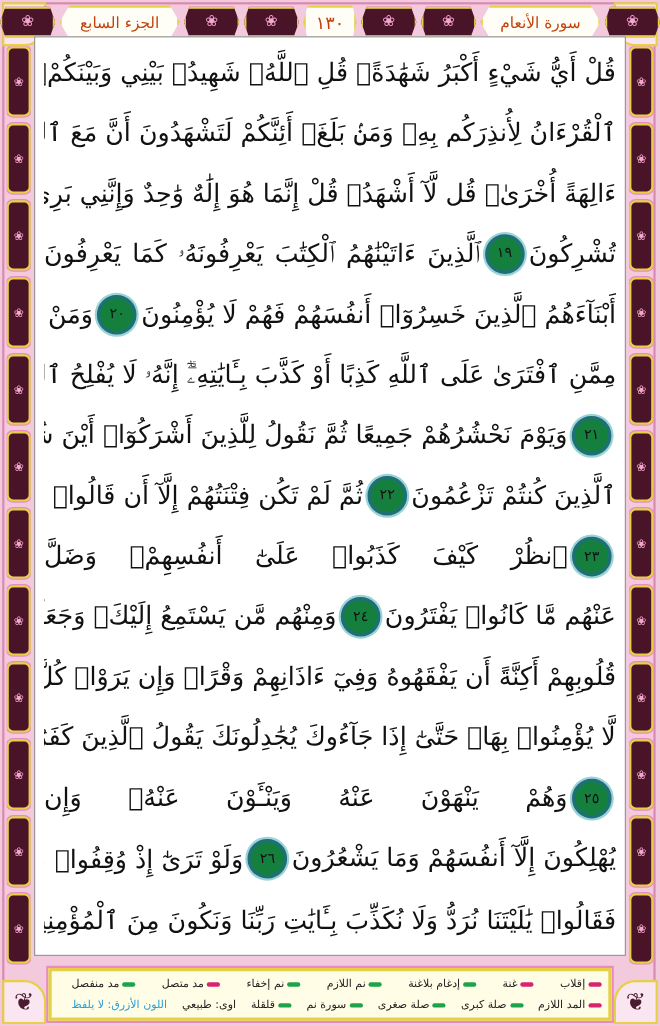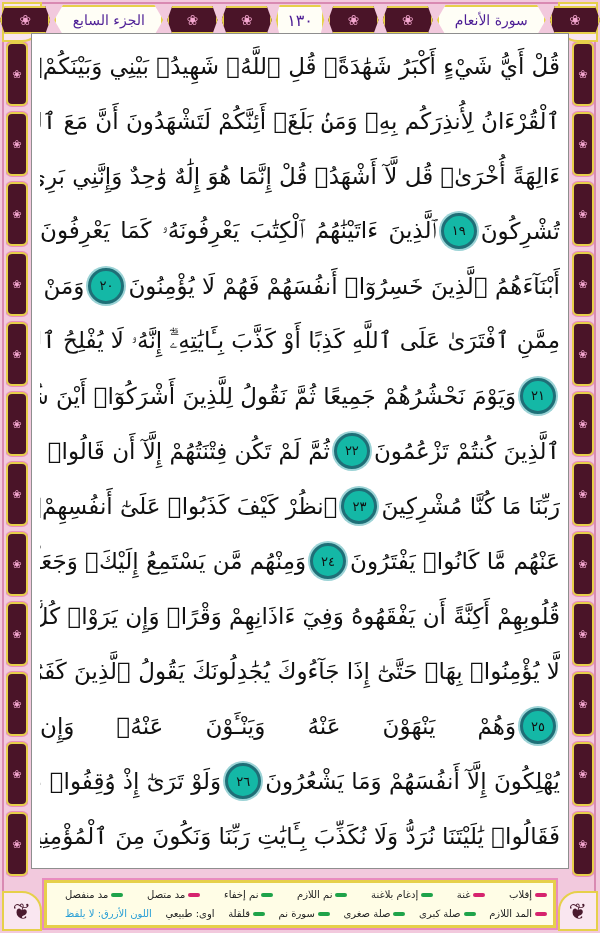--- a/index.html
+++ b/index.html
@@ -8,34 +8,34 @@
   
   .outer{position:absolute;left:2px;top:2px;width:594px;height:927px;border:2px solid #d98ab2;box-sizing:border-box;}
   
   .top-strip{position:absolute;left:0;top:0;width:600px;height:40px;display:flex;align-items:center;justify-content:center;gap:4px;}
   .corner{position:absolute;width:40px;height:40px;background:#f9e6f0;border:2px solid #e6d04a;box-sizing:border-box;display:flex;align-items:center;justify-content:center;color:#4a1a2e;font-size:22px;}
   .corner.tl{left:2px;top:2px;border-radius:0 0 20px 0;}
   .corner.tr{right:2px;top:2px;border-radius:0 0 0 20px;}
   .corner.bl{left:2px;bottom:2px;border-radius:0 20px 0 0;}
   .corner.br{right:2px;bottom:2px;border-radius:20px 0 0 0;}
   .orn{width:52px;height:24px;background:#4a1428;border:2px solid #e6d04a;box-shadow:0 0 0 2px #e88cbf;clip-path:polygon(10% 0,90% 0,100% 50%,90% 100%,10% 100%,0 50%);display:flex;align-items:center;justify-content:center;color:#f4a6cf;font-size:14px;}
-  .label-box{height:26px;background:#fffef6;border:2px solid #e6d04a;box-shadow:0 0 0 2px #e88cbf;clip-path:polygon(8% 0,92% 0,100% 50%,92% 100%,8% 100%,0 50%);display:flex;align-items:center;justify-content:center;color:#4c1d95;font-family:"DejaVu Serif",serif;font-size:14px;direction:rtl;}
+  .label-box{height:26px;background:#fffef6;border:2px solid #e6d04a;box-shadow:0 0 0 2px #e88cbf;clip-path:polygon(8% 0,92% 0,100% 50%,92% 100%,8% 100%,0 50%);display:flex;align-items:center;justify-content:center;color:#c2410c;font-family:"DejaVu Serif",serif;font-size:14px;direction:rtl;}
   .label-box.wide{width:118px;}
   .label-box.num{width:50px;font-size:16px;}
   
   .side{position:absolute;top:42px;bottom:56px;width:22px;display:flex;flex-direction:column;gap:6px;align-items:center;overflow:hidden;}
   .side.left{left:6px;}
   .side.right{right:6px;}
   .side .cell{width:18px;height:60px;flex:0 0 60px;background:#4a1428;border:2px solid #e6d04a;box-shadow:0 0 0 1px #e88cbf;border-radius:6px;color:#f4a6cf;font-size:11px;display:flex;align-items:center;justify-content:center;writing-mode:vertical-rl;}
   
   .page{position:absolute;left:31px;top:33px;width:538px;height:836px;background:#ffffff;border:1px solid #8e8e8e;box-sizing:border-box;}
   .lines{position:absolute;left:8px;right:8px;top:4px;bottom:4px;display:flex;flex-direction:column;justify-content:space-between;direction:rtl;}
   .line{height:55px;display:flex;align-items:center;justify-content:space-between;font-family:"DejaVu Sans",sans-serif;font-size:23px;color:#111;white-space:nowrap;overflow:hidden;direction:rtl;text-align:justify;}
   .line .txt{flex:1;text-align:justify;text-align-last:justify;}
-  .marker{display:inline-flex;align-items:center;justify-content:center;width:30px;height:30px;margin:0 4px;background:#14b8a6;border:3px solid #1f6f77;border-radius:50%;color:#111;font-size:13px;box-shadow:0 0 0 2px #9bd3d6;flex:0 0 auto;}
+  .marker{display:inline-flex;align-items:center;justify-content:center;width:30px;height:30px;margin:0 4px;background:#15803d;border:3px solid #1f6f77;border-radius:50%;color:#111;font-size:13px;box-shadow:0 0 0 2px #9bd3d6;flex:0 0 auto;}
   
   .legend{position:absolute;left:44px;top:880px;width:512px;height:48px;background:#fffde6;border:3px solid #e6d04a;box-shadow:0 0 0 2px #e88cbf;box-sizing:border-box;direction:rtl;font-family:"DejaVu Sans",sans-serif;font-size:10px;color:#222;padding:2px 6px;display:flex;flex-direction:column;justify-content:space-around;}
   .legend .row{display:flex;justify-content:space-between;align-items:center;}
   .legend .item{display:inline-flex;align-items:center;gap:3px;margin-left:12px;}
   .sw{display:inline-block;width:12px;height:4px;border-radius:2px;}
 </style>
 </head>
 <body>
 
 <div class="frame">
@@ -114,21 +114,20 @@
       <div class="line">
         <span class="marker">٢١</span>
         <span class="txt">وَيَوْمَ نَحْشُرُهُمْ جَمِيعًا ثُمَّ نَقُولُ لِلَّذِينَ أَشْرَكُوٓا۟ أَيْنَ شُرَكَآؤُكُمُ</span>
       </div>
       <div class="line">
         <span>ٱلَّذِينَ كُنتُمْ تَزْعُمُونَ</span>
         <span class="marker">٢٢</span>
         <span class="txt">ثُمَّ لَمْ تَكُن فِتْنَتُهُمْ إِلَّآ أَن قَالُوا۟ وَٱللَّهِ</span>
       </div>
       <div class="line">
-        <span>رَبِّنَا مَا كُنَّا مُشْرِكِينَ</span>
         <span class="marker">٢٣</span>
         <span class="txt">ٱنظُرْ كَيْفَ كَذَبُوا۟ عَلَىٰٓ أَنفُسِهِمْۚ وَضَلَّ</span>
       </div>
       <div class="line">
         <span>عَنْهُم مَّا كَانُوا۟ يَفْتَرُونَ</span>
         <span class="marker">٢٤</span>
         <span class="txt">وَمِنْهُم مَّن يَسْتَمِعُ إِلَيْكَۖ وَجَعَلْنَا عَلَىٰ</span>
       </div>
       <div class="line">
           <span class="txt">قُلُوبِهِمْ أَكِنَّةً أَن يَفْقَهُوهُ وَفِيٓ ءَاذَانِهِمْ وَقْرًاۚ وَإِن يَرَوْا۟ كُلَّ ءَايَةٍ</span>

